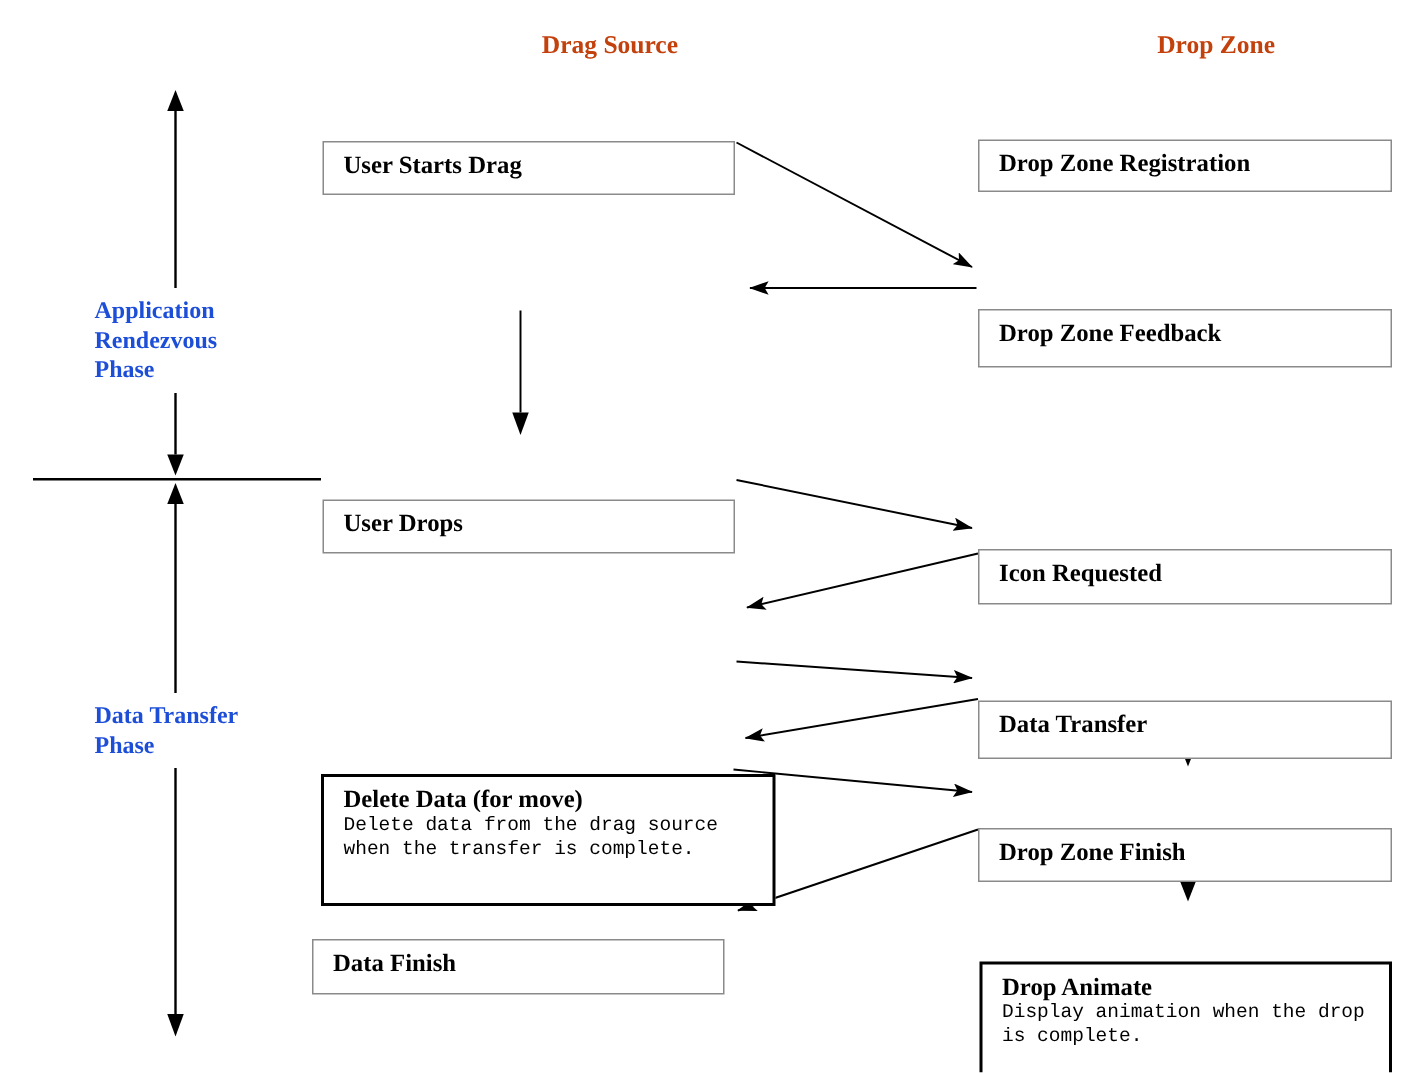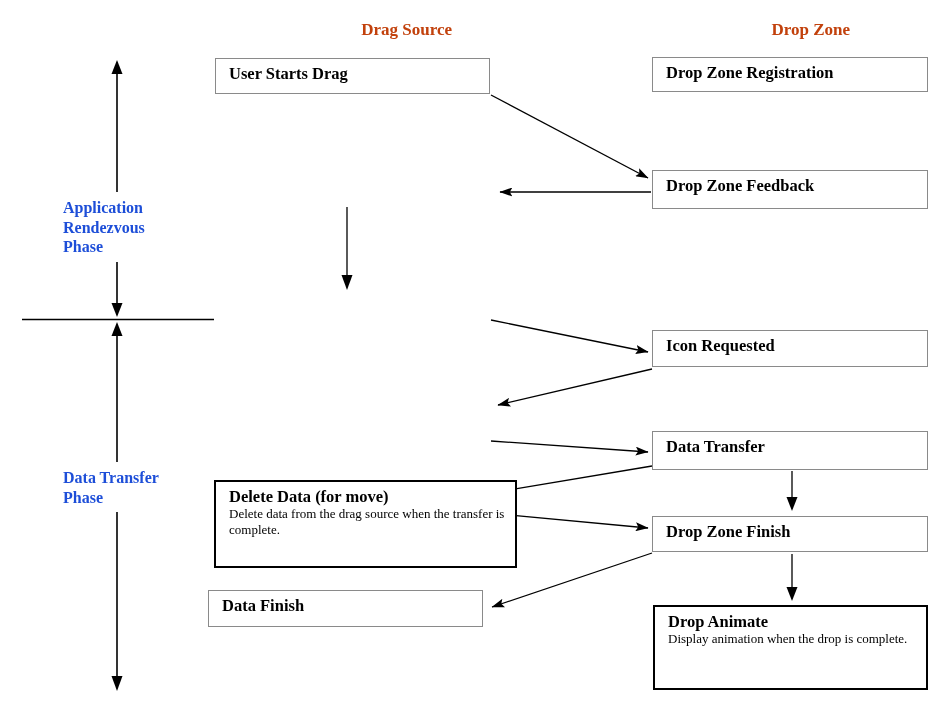--- a/index.html
+++ b/index.html
@@ -22,35 +22,36 @@
     font-size: 17px;
     color: #c2410c;
     white-space: nowrap;
     text-align: right;
   }
   .node {
     position: absolute;
     box-sizing: border-box;
     background: #ffffff;
     border: 1px solid #8a8a8a;
+    margin-top: 36px;
   }
   .node.heavy {
     border: 2px solid #000000;
   }
   .node .title {
     font-family: "Liberation Serif", "DejaVu Serif", serif;
     font-weight: bold;
     font-size: 16.5px;
     line-height: 1.05;
     color: #000000;
     white-space: nowrap;
     padding: 6px 0 0 13px;
   }
   .node .desc {
-    font-family: Liberation Serif, serif;
+    font-family: Liberation Mono, monospace;
     font-size: 13px;
     line-height: 1.22;
     color: #000000;
     padding: 1px 6px 0 13px;
   }
   .phase-label {
     position: absolute;
     font-family: "Liberation Serif", "DejaVu Serif", serif;
     font-weight: bold;
     font-size: 16px;
@@ -139,20 +140,23 @@
       <line x1="792" y1="554" x2="792" y2="587" stroke="#000000" stroke-width="1.3"></line>
       <path d="M786.5,587 L797.5,587 L792,601 Z" fill="#000000"></path>
     </g>
   </svg>
 
   <div class="node" style="left:215px; top:58px; width:275px; height:36px;">
     <div class="title">User Starts Drag</div>
   </div>
 
 
+  <div class="node" style="left:215px; top:297px; width:275px; height:36px;">
+    <div class="title">User Drops</div>
+  </div>
 
 
   <div class="node heavy" style="left:214px; top:480px; width:303px; height:88px;">
     <div class="title">Delete Data (for move)</div>
     <div class="desc">Delete data from the drag source when the transfer is complete.</div>
   </div>
 
   <div class="node" style="left:208px; top:590px; width:275px; height:37px;">
     <div class="title">Data Finish</div>
   </div>

